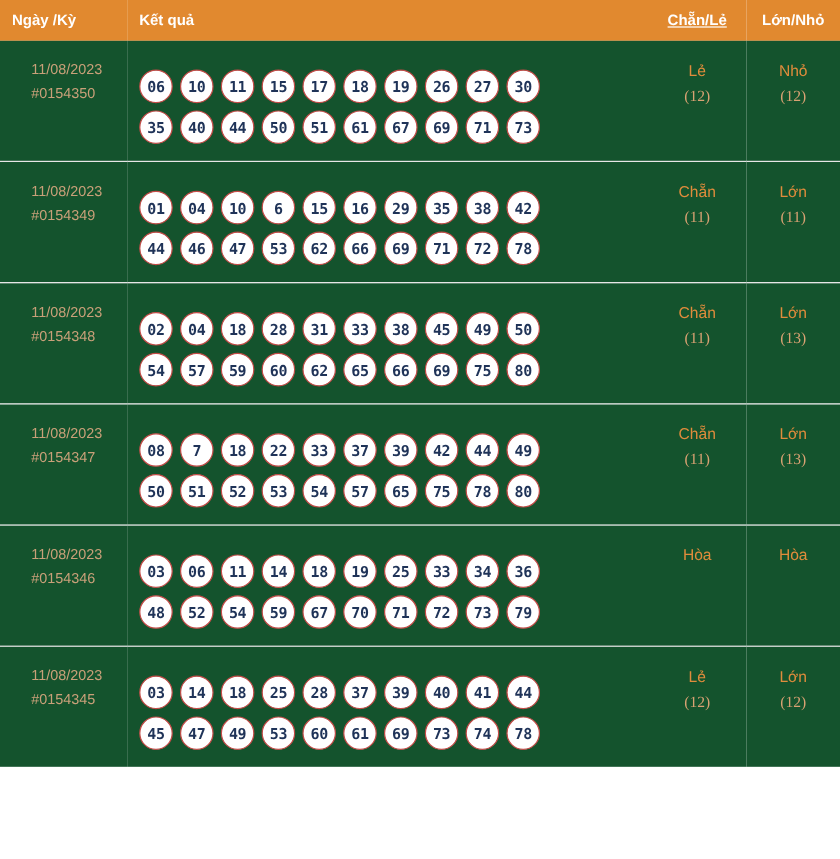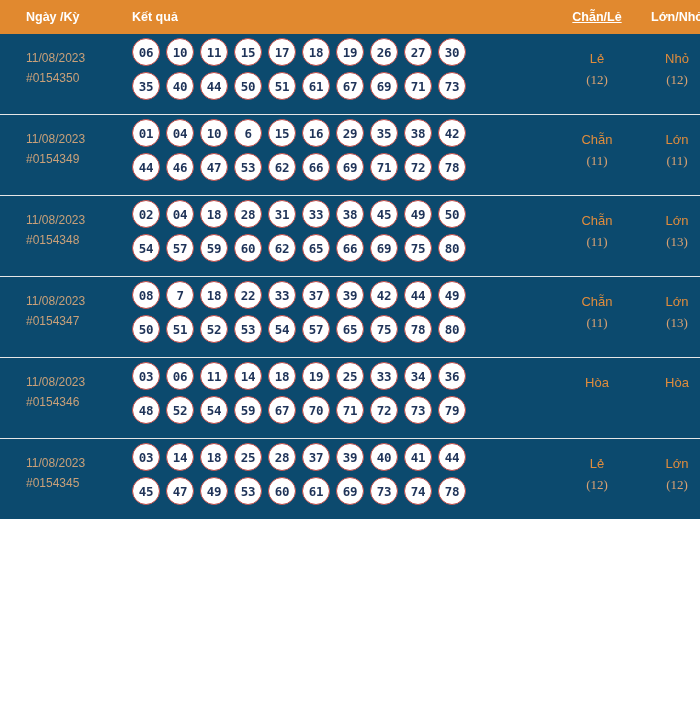--- a/index.html
+++ b/index.html
@@ -28,50 +28,50 @@
   }
   thead th {
     color: #ffffff;
     font-size: 12.5px;
     font-weight: bold;
     text-align: left;
     padding: 0;
     vertical-align: middle;
     white-space: nowrap;
   }
-  th.col-date   { width: 96px;  padding-left: 26px; }
+  th.col-date   { width: 96px;  padding-left: 10px; }
   th.col-result { width: 424px; padding-left: 10px; }
   th.col-oe     { width: 82px;  text-align: center; text-decoration: underline; }
   th.col-bs     { width: 78px;  text-align: center; }
 
   
   tbody tr {
     border-top: 1px solid #e6e6e6;
   }
   tbody tr:first-child {
     border-top: none;
   }
   tbody td {
     padding: 0;
     vertical-align: top;
-    background: #0c4a6e;
+    background: #14532d;
   }
 
   .date-cell {
     padding: 14px 0 14px 26px;
     color: #c9a079;
     font-size: 12px;
     line-height: 20px;
     white-space: nowrap;
   }
   .date-cell .draw-date { display: block; }
   .date-cell .draw-id   { display: block; }
 
   .result-cell {
-    padding: 4px 0 14px 10px;
+    padding: 24px 0 14px 10px;
   }
   .ball-row {
     display: flex;
     gap: 6px;
     margin-bottom: 6px;
   }
   .ball-row:last-child { margin-bottom: 0; }
 
   .ball {
     width: 28px;

